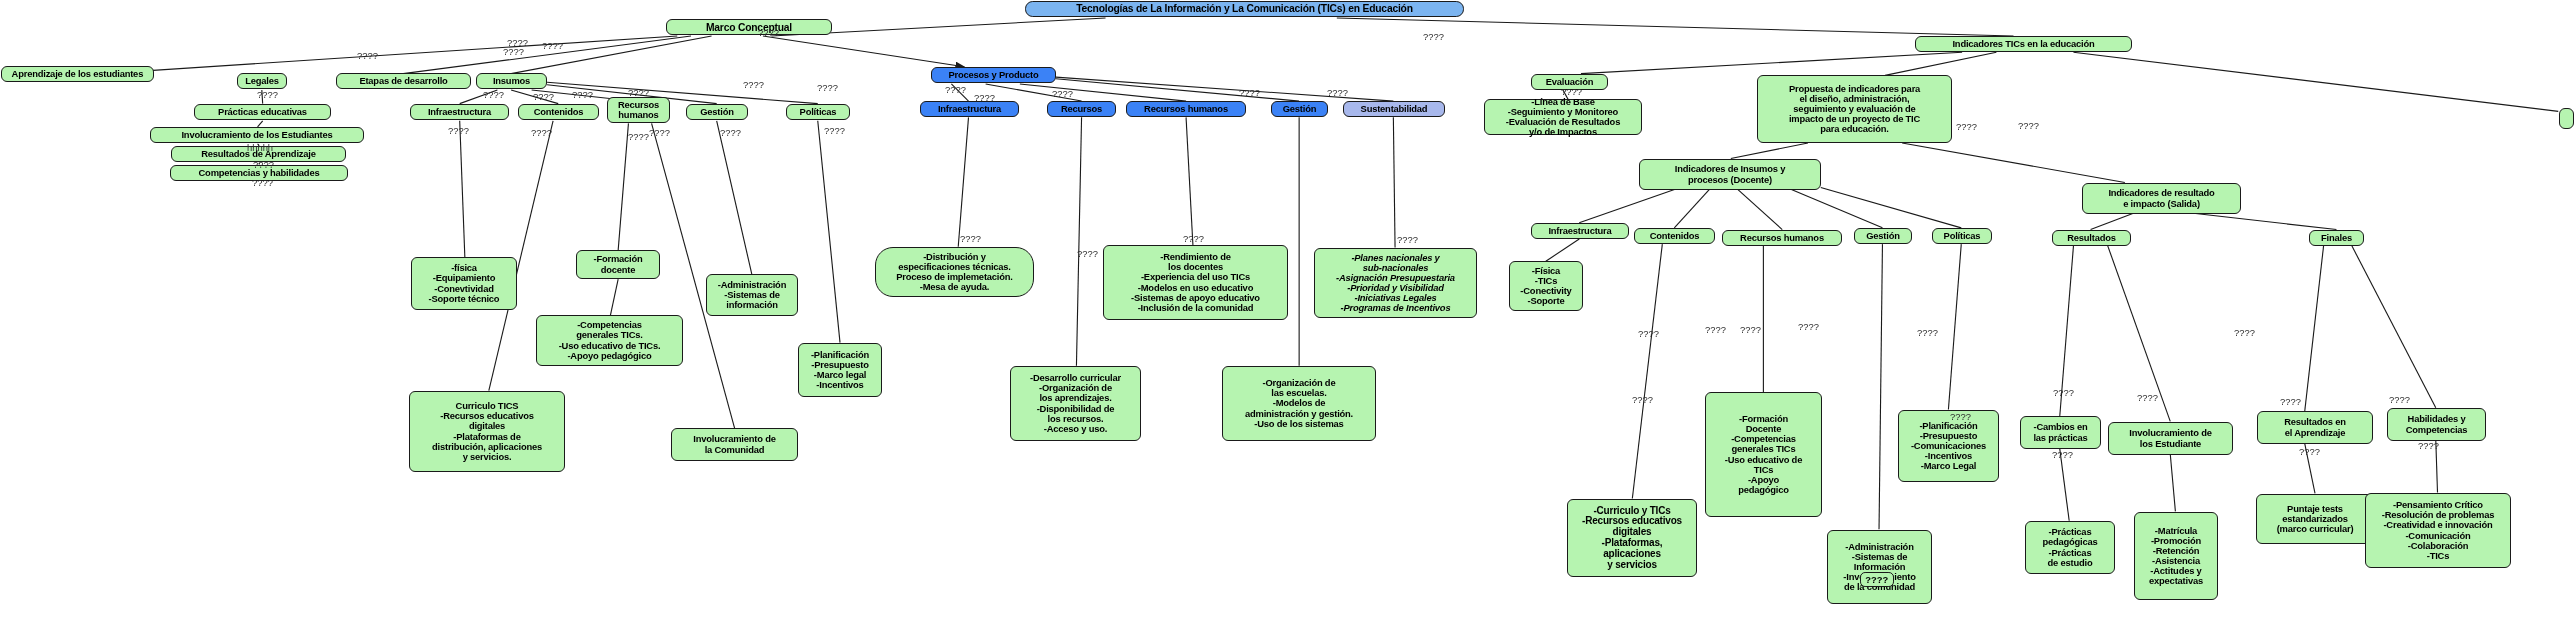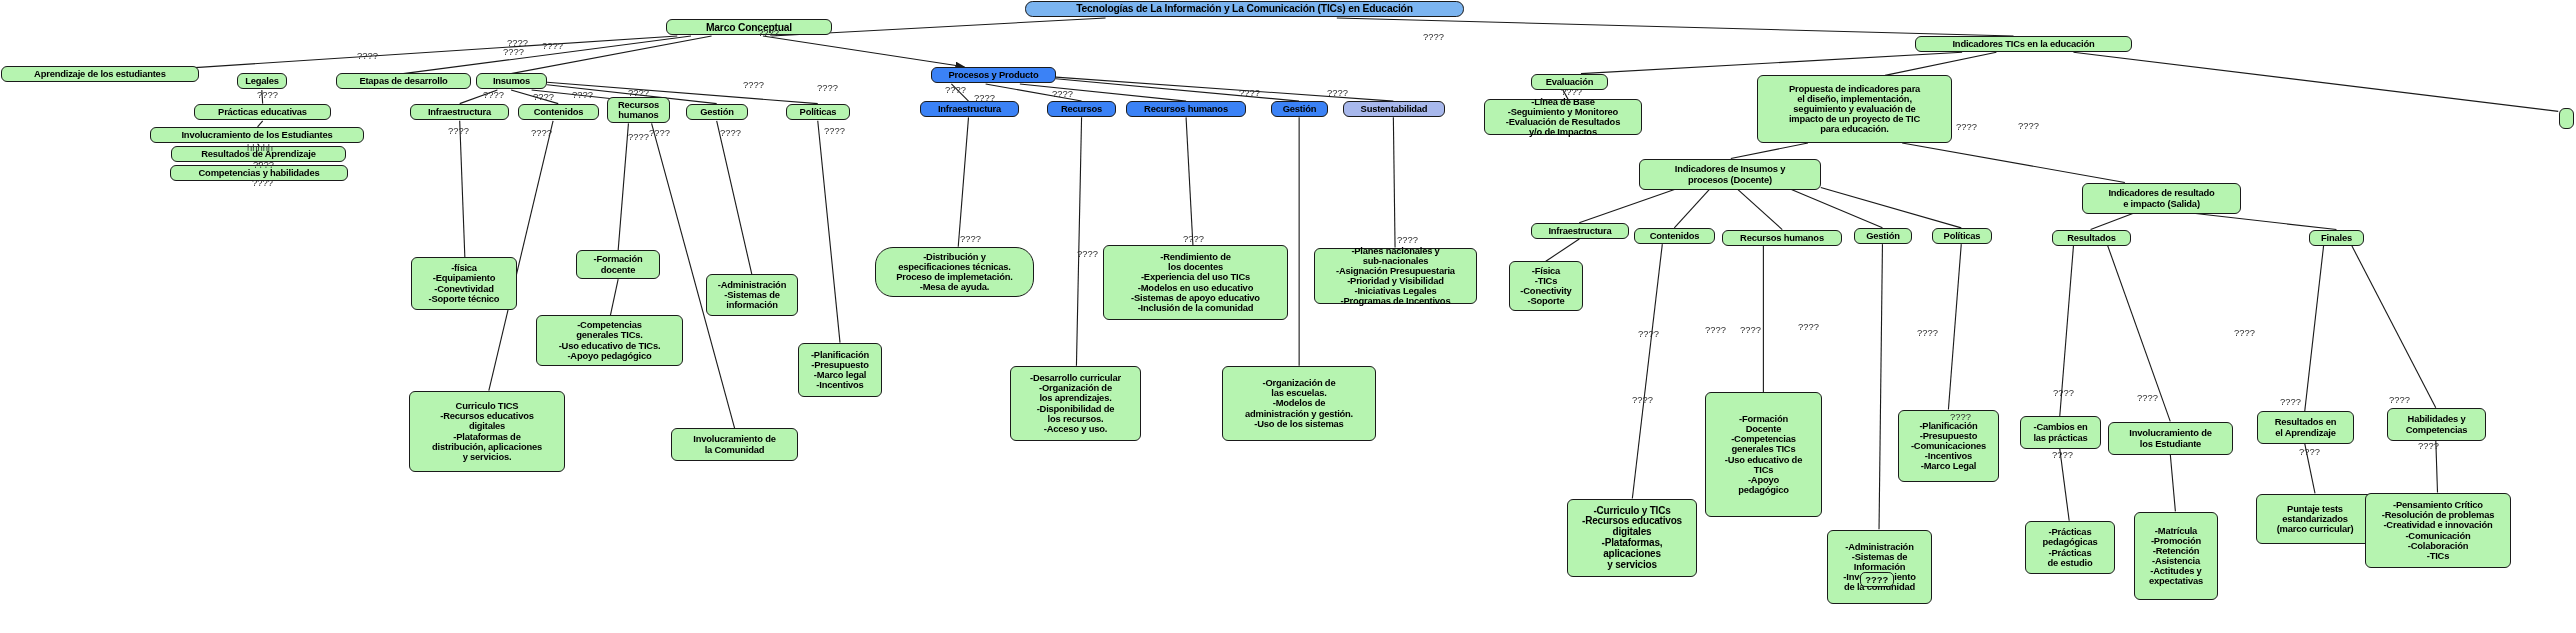--- a/index.html
+++ b/index.html
@@ -113,21 +113,21 @@
         <path d="M2712,287 L2690,480" stroke="#1a1a1a" stroke-width="1.3" fill="none"></path>
         <path d="M2745,287 L2843,476" stroke="#1a1a1a" stroke-width="1.3" fill="none"></path>
         <path d="M2690,518 L2702,576" stroke="#1a1a1a" stroke-width="1.3" fill="none"></path>
         <path d="M2843,514 L2845,575" stroke="#1a1a1a" stroke-width="1.3" fill="none"></path>
       </g>
   </svg>
   <div id="node-layer">
       <div class="node root" style="left: 1025px; top: 0.9px; width: 439px; height: 16.3px; font-size: 10.3px;">Tecnologías de La Información y La Comunicación (TICs) en Educación</div>
       <div class="node" style="left: 666px; top: 19px; width: 166px; height: 16.3px; font-size: 10.3px;">Marco Conceptual</div>
       <div class="node" style="left: 1915px; top: 36px; width: 217px; height: 16.3px; font-size: 9.4px;">Indicadores TICs en la educación</div>
-      <div class="node" style="left: 0.9px; top: 66px; width: 198px; height: 16.3px; font-size: 9.4px;">Aprendizaje de los estudiantes</div>
+      <div class="node" style="left: 0.9px; top: 66px; width: 153px; height: 16.3px; font-size: 9.4px;">Aprendizaje de los estudiantes</div>
       <div class="node" style="left: 237px; top: 73px; width: 50px; height: 16.3px; font-size: 9.4px;">Legales</div>
       <div class="node" style="left: 336px; top: 73px; width: 135px; height: 16.3px; font-size: 9.4px;">Etapas de desarrollo</div>
       <div class="node" style="left: 476px; top: 73px; width: 71px; height: 16.3px; font-size: 9.4px;">Insumos</div>
       <div class="node" style="left: 194px; top: 104px; width: 137px; height: 16.3px; font-size: 9.4px;">Prácticas educativas</div>
       <div class="node" style="left: 410px; top: 104px; width: 99px; height: 16.3px; font-size: 9.4px;">Infraestructura</div>
       <div class="node" style="left: 518px; top: 104px; width: 81px; height: 16.3px; font-size: 9.4px;">Contenidos</div>
       <div class="node" style="left: 607px; top: 97px; width: 63px; height: 26px; font-size: 9.4px;">Recursos
 humanos</div>
       <div class="node" style="left: 686px; top: 104px; width: 62px; height: 16.3px; font-size: 9.4px;">Gestión</div>
       <div class="node" style="left: 786px; top: 104px; width: 64px; height: 16.3px; font-size: 9.4px;">Políticas</div>
@@ -168,21 +168,21 @@
       <div class="node detail" style="left: 875px; top: 247px; width: 159px; height: 50px; font-size: 9.4px; border-radius: 18px;">-Distribución y
 especificaciones técnicas.
 Proceso de implemetación.
 -Mesa de ayuda.</div>
       <div class="node detail" style="left: 1103px; top: 245px; width: 185px; height: 75px; font-size: 9.4px;">-Rendimiento de
 los docentes
 -Experiencia del uso TICs
 -Modelos en uso educativo
 -Sistemas de apoyo educativo
 -Inclusión de la comunidad</div>
-      <div class="node detail" style="left: 1314px; top: 248px; width: 163px; height: 56px; font-size: 9.4px;">-Planes nacionales y
+      <div class="node detail" style="left: 1314px; top: 248px; width: 163px; height: 70px; font-size: 9.4px; font-style: italic;">-Planes nacionales y
 sub-nacionales
 -Asignación Presupuestaria
 -Prioridad y Visibilidad
 -Iniciativas Legales
 -Programas de Incentivos</div>
       <div class="node detail" style="left: 1010px; top: 366px; width: 131px; height: 75px; font-size: 9.4px;">-Desarrollo curricular
 -Organización de
 los aprendizajes.
 -Disponibilidad de
 los recursos.
@@ -191,21 +191,21 @@
 las escuelas.
 -Modelos de
 administración y gestión.
 -Uso de los sistemas</div>
       <div class="node" style="left: 1531px; top: 74px; width: 77px; height: 16.3px; font-size: 9.4px;">Evaluación</div>
       <div class="node detail" style="left: 1484px; top: 99px; width: 158px; height: 36px; font-size: 9.4px;">-Línea de Base
 -Seguimiento y Monitoreo
 -Evaluación de Resultados
 y/o de Impactos</div>
       <div class="node detail" style="left: 1757px; top: 75px; width: 195px; height: 68px; font-size: 9.4px;">Propuesta de indicadores para
-el diseño, implementación,
+el diseño, administración,
 seguimiento y evaluación de
 impacto de un proyecto de TIC
 para educación.</div>
       <div class="node" style="left: 1639px; top: 159px; width: 182px; height: 31px; font-size: 9.4px;">Indicadores de Insumos y
 procesos (Docente)</div>
       <div class="node" style="left: 2082px; top: 183px; width: 159px; height: 31px; font-size: 9.4px;">Indicadores de resultado
 e impacto (Salida)</div>
       <div class="node" style="left: 1531px; top: 223px; width: 98px; height: 16.3px; font-size: 9.4px;">Infraestructura</div>
       <div class="node" style="left: 1634px; top: 228px; width: 81px; height: 16.3px; font-size: 9.4px;">Contenidos</div>
       <div class="node" style="left: 1722px; top: 230px; width: 120px; height: 16.3px; font-size: 9.4px;">Recursos humanos</div>
@@ -248,21 +248,21 @@
       <div class="node detail" style="left: 2025px; top: 521px; width: 90px; height: 53px; font-size: 9.4px;">-Prácticas
 pedagógicas
 -Prácticas
 de estudio</div>
       <div class="node detail" style="left: 2134px; top: 512px; width: 84px; height: 88px; font-size: 9.4px;">-Matrícula
 -Promoción
 -Retención
 -Asistencia
 -Actitudes y
 expectativas</div>
-      <div class="node detail" style="left: 2257px; top: 411px; width: 97px; height: 33px; font-size: 9.4px;">Resultados en
+      <div class="node detail" style="left: 2257px; top: 411px; width: 116px; height: 33px; font-size: 9.4px;">Resultados en
 el Aprendizaje</div>
       <div class="node detail" style="left: 2387px; top: 408px; width: 99px; height: 33px; font-size: 9.4px;">Habilidades y
 Competencias</div>
       <div class="node detail" style="left: 2256px; top: 494px; width: 118px; height: 50px; font-size: 9.4px;">Puntaje tests
 estandarizados
 (marco curricular)</div>
       <div class="node detail" style="left: 2365px; top: 493px; width: 146px; height: 75px; font-size: 9.4px;">-Pensamiento Crítico
 -Resolución de problemas
 -Creatividad e innovación
 -Comunicación

